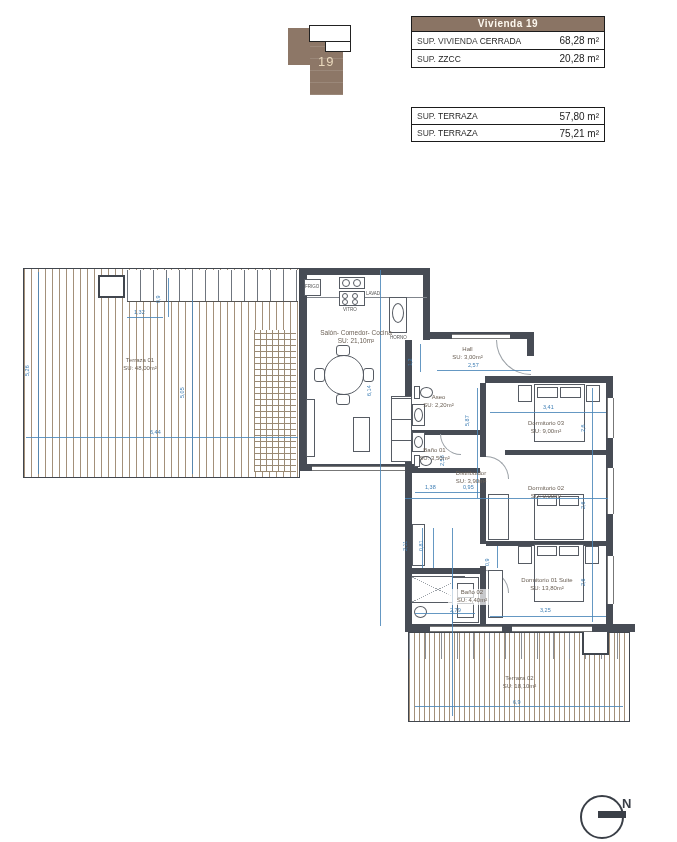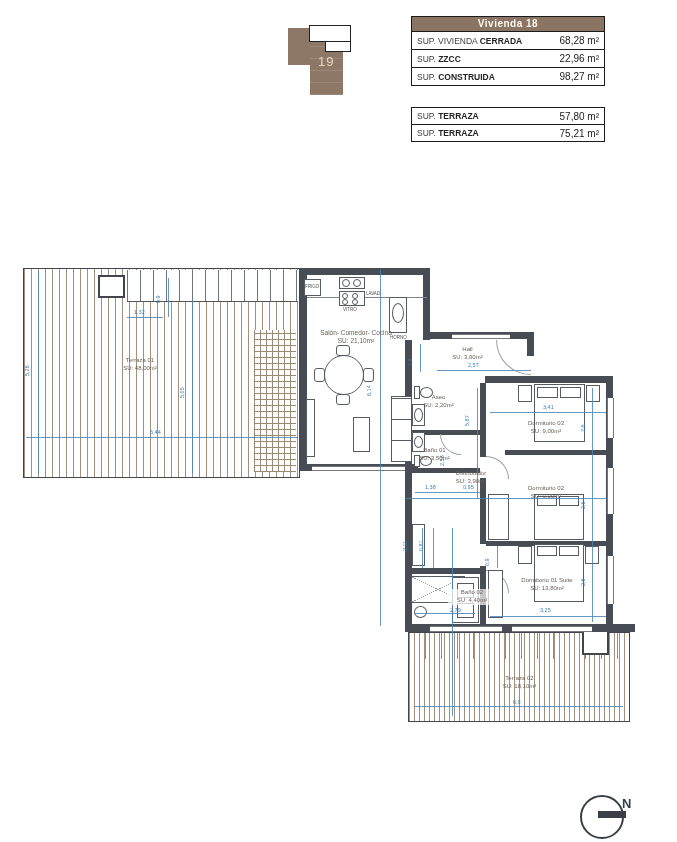--- a/index.html
+++ b/index.html
@@ -13,21 +13,21 @@
   .logo-num{position:absolute;color:#ead9bd;font-size:13px;letter-spacing:1px;}
 
   
   .tbl{position:absolute;border:1.5px solid #1b1b1b;background:#fff;}
   .tbl-header{height:14px;background:#8a7464;color:#fdf8ef;font-weight:bold;
               font-size:10px;text-align:center;line-height:14px;letter-spacing:.5px;}
   .trow{display:flex;justify-content:space-between;align-items:center;
         border-top:1px solid #1b1b1b;padding:0 5px;background:#fff;}
   .trow:first-child{border-top:none;}
   .tlabel{font-size:8.5px;color:#3c3c3c;white-space:nowrap;}
-  .tlabel .b{font-weight:bold;color:#222;}
+  .tlabel .b{font-weight:normal;color:#222;}
   .tval{font-size:10px;color:#222;white-space:nowrap;}
 
   
   .wall{position:absolute;background:#474c55;}
   .win{position:absolute;background:#fff;border-left:1px solid #777;border-right:1px solid #777;}
   .winh{position:absolute;background:#fff;border-top:1px solid #777;border-bottom:1px solid #777;}
   .arc{position:absolute;border:1px solid #9aa0a6;border-top:none;border-right:none;
        border-radius:0 0 0 100%;}
   .arc.tr{border:1px solid #9aa0a6;border-bottom:none;border-left:none;border-radius:0 100% 0 0;}
   .f{position:absolute;border:1px solid #565b63;background:#fff;box-sizing:border-box;}
@@ -69,32 +69,28 @@
 
   <div>
     <div class="logo-brown" style="left:288px;top:28px;width:22px;height:37px;"></div>
     <div class="logo-brown" style="left:310px;top:42px;width:33px;height:53px;background-image:repeating-linear-gradient(0deg,rgba(255,255,255,.12) 0,rgba(255,255,255,.12) 1px,transparent 1px,transparent 12px);"></div>
     <div class="logo-white" style="left:309px;top:25px;width:40px;height:15px;"></div>
     <div class="logo-white" style="left:325px;top:41px;width:24px;height:9px;"></div>
     <div class="logo-num" style="left:318px;top:54px;">19</div>
   </div>
 
   <div class="tbl" style="left:411px;top:16px;width:192px;">
-    <div class="tbl-header">Vivienda 18</div>
+    <div class="tbl-header">Vivienda 19</div>
     <div class="trow" style="height:17px;border-top:1px solid #1b1b1b;">
       <span class="tlabel"><span>SUP. VIVIENDA</span> <span class="b">CERRADA</span></span>
       <span class="tval">68,28 m²</span>
     </div>
     <div class="trow" style="height:17px;">
       <span class="tlabel"><span>SUP.</span> <span class="b">ZZCC</span></span>
-      <span class="tval">22,96 m²</span>
-    </div>
-    <div class="trow" style="height:17px;">
-      <span class="tlabel"><span>SUP.</span> <span class="b">CONSTRUIDA</span></span>
-      <span class="tval">98,27 m²</span>
+      <span class="tval">20,28 m²</span>
     </div>
   </div>
 
   <div class="tbl" style="left:411px;top:107px;width:192px;text-align:center;">
     <div class="trow" style="height:16px;">
       <span class="tlabel"><span>SUP.</span> <span class="b">TERRAZA</span></span>
       <span class="tval">57,80 m²</span>
     </div>
     <div class="trow" style="height:16px;">
       <span class="tlabel"><span>SUP.</span> <span class="b">TERRAZA</span></span>

